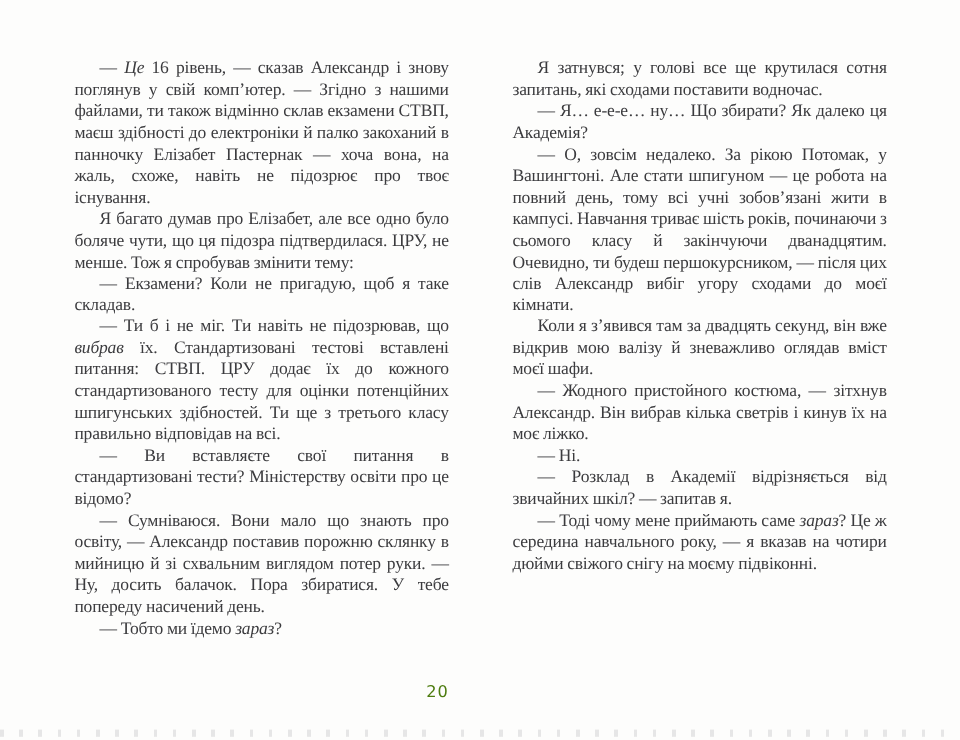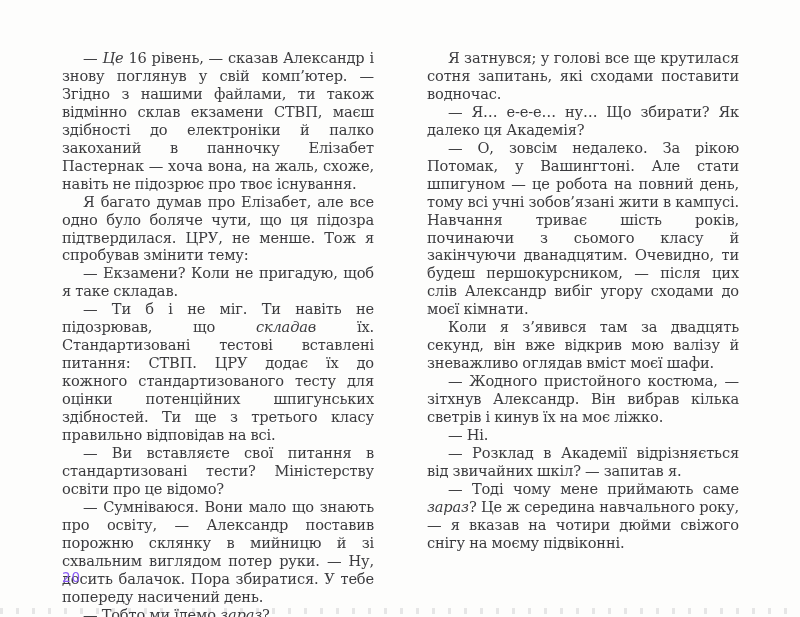--- a/index.html
+++ b/index.html
@@ -20,31 +20,32 @@
   .page-text.left  { left: 62px; }
   .page-text.right { left: 427px; }
   p.para {
     margin: 0;
     font-size: 14.6px;
     line-height: 17.95px;
     text-align: justify;
     text-indent: 21px;
     letter-spacing: -0.15px;
     word-spacing: -0.3px;
+    font-family: Liberation Serif, serif;
   }
   p.para em { font-style: italic; }
   .pagenum {
     position: absolute;
     top: 569px;
     width: 312px;
-    text-align: left;
+    text-align: right;
     font-family: "DejaVu Sans", sans-serif;
     font-size: 13.5px;
     letter-spacing: 0.8px;
-    color: #8b5cf6;
+    color: #4d7c0f;
   }
   .pagenum.left  { left: 62px; }
   .pagenum.right { left: 427px; }
   .edge-texture {
     position: absolute;
     left: 0; bottom: 3px;
     width: 800px; height: 6px;
     background: repeating-linear-gradient(
       90deg,
       rgba(110,110,118,0.16) 0 3px,
@@ -54,21 +55,21 @@
 </style>
 </head>
 <body>
 
 <div class="spread">
 
   <div class="page-text left">
       <p class="para"><span>— </span><em>Це</em><span> 16 рівень, — сказав Александр і знову поглянув у свій комп’ютер. — Згідно з нашими файлами, ти також відмінно склав екзамени СТВП, маєш здібності до електроніки й палко закоханий в панночку Елізабет Пастернак — хоча вона, на жаль, схоже, навіть не підозрює про твоє існування.</span></p>
       <p class="para"><span>Я багато думав про Елізабет, але все одно було боляче чути, що ця підозра підтвердилася. ЦРУ, не менше. Тож я спробував змінити тему:</span></p>
       <p class="para"><span>— Екзамени? Коли не пригадую, щоб я таке складав.</span></p>
-      <p class="para"><span>— Ти б і не міг. Ти навіть не підозрював, що </span><em>складав</em><span> їх. Стандартизовані тестові вставлені питання: СТВП. ЦРУ додає їх до кожного стандартизованого тесту для оцінки потенційних шпигунських здібностей. Ти ще з третього класу правильно відповідав на всі.</span></p>
+      <p class="para"><span>— Ти б і не міг. Ти навіть не підозрював, що </span><em>вибрав</em><span> їх. Стандартизовані тестові вставлені питання: СТВП. ЦРУ додає їх до кожного стандартизованого тесту для оцінки потенційних шпигунських здібностей. Ти ще з третього класу правильно відповідав на всі.</span></p>
       <p class="para"><span>— Ви вставляєте свої питання в стандартизовані тести? Міністерству освіти про це відомо?</span></p>
       <p class="para"><span>— Сумніваюся. Вони мало що знають про освіту, — Александр поставив порожню склянку в мийницю й зі схвальним виглядом потер руки. — Ну, досить балачок. Пора збиратися. У тебе попереду насичений день.</span></p>
       <p class="para"><span>— Тобто ми їдемо </span><em>зараз</em><span>?</span></p>
     </div>
 
   <div class="page-text right">
       <p class="para"><span>Я затнувся; у голові все ще крутилася сотня запитань, які сходами поставити водночас.</span></p>
       <p class="para"><span>— Я… е-е-е… ну… Що збирати? Як далеко ця Академія?</span></p>
       <p class="para"><span>— О, зовсім недалеко. За рікою Потомак, у Вашингтоні. Але стати шпигуном — це робота на повний день, тому всі учні зобов’язані жити в кампусі. Навчання триває шість років, починаючи з сьомого класу й закінчуючи дванадцятим. Очевидно, ти будеш першокурсником, — після цих слів Александр вибіг угору сходами до моєї кімнати.</span></p>
       <p class="para"><span>Коли я з’явився там за двадцять секунд, він вже відкрив мою валізу й зневажливо оглядав вміст моєї шафи.</span></p>

